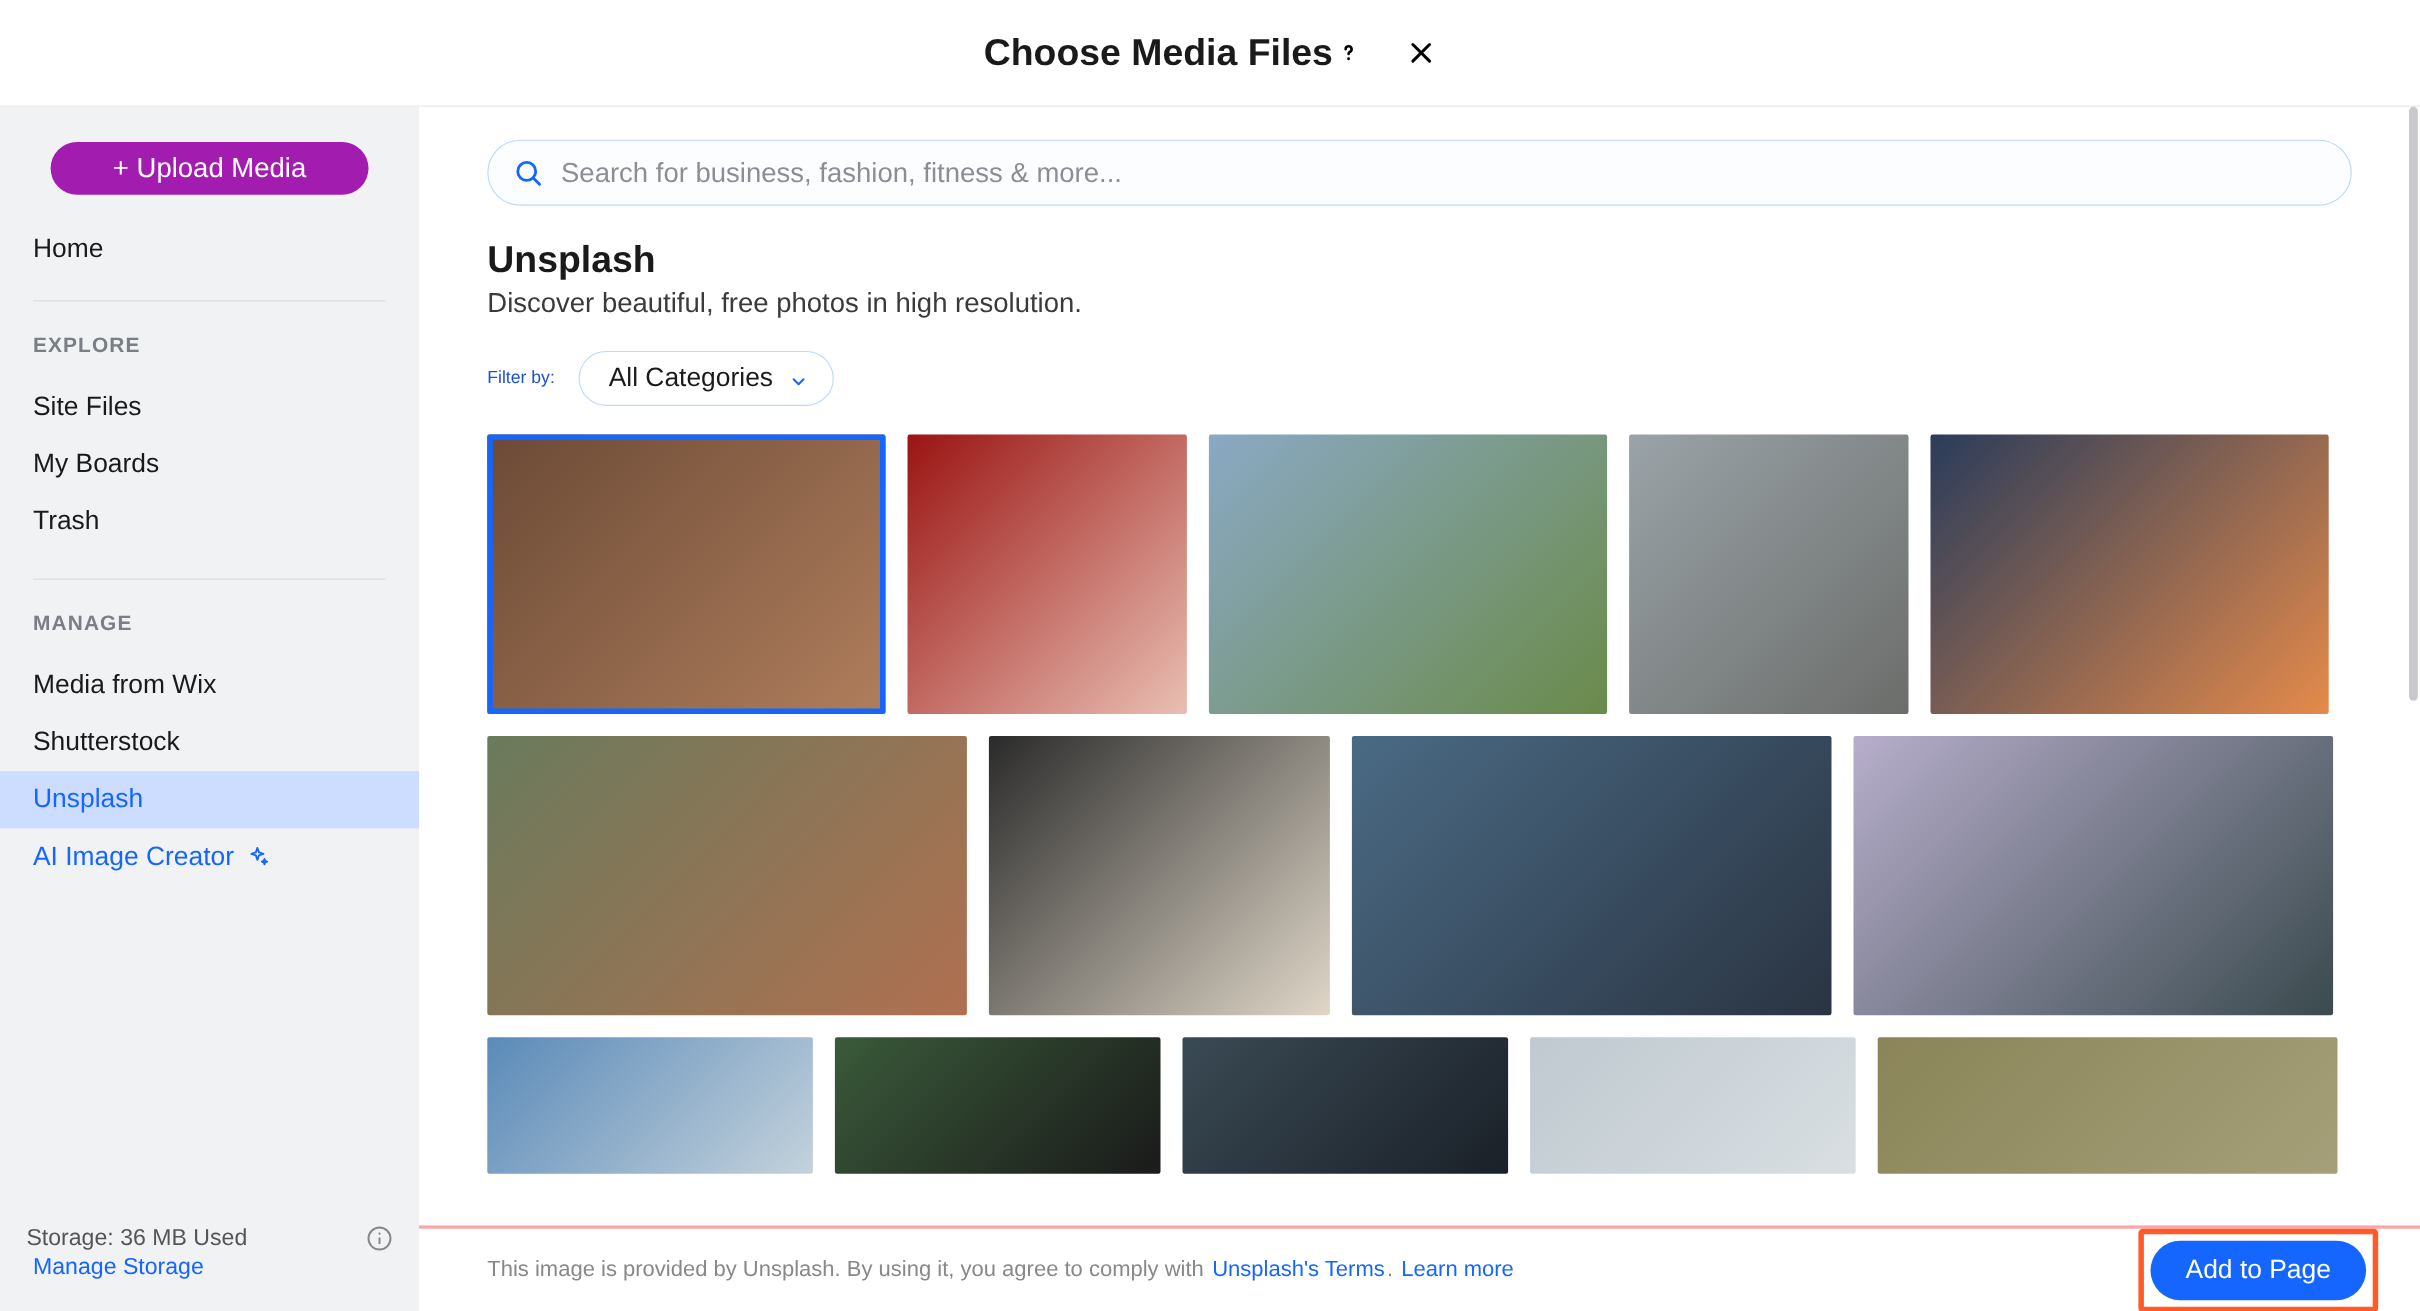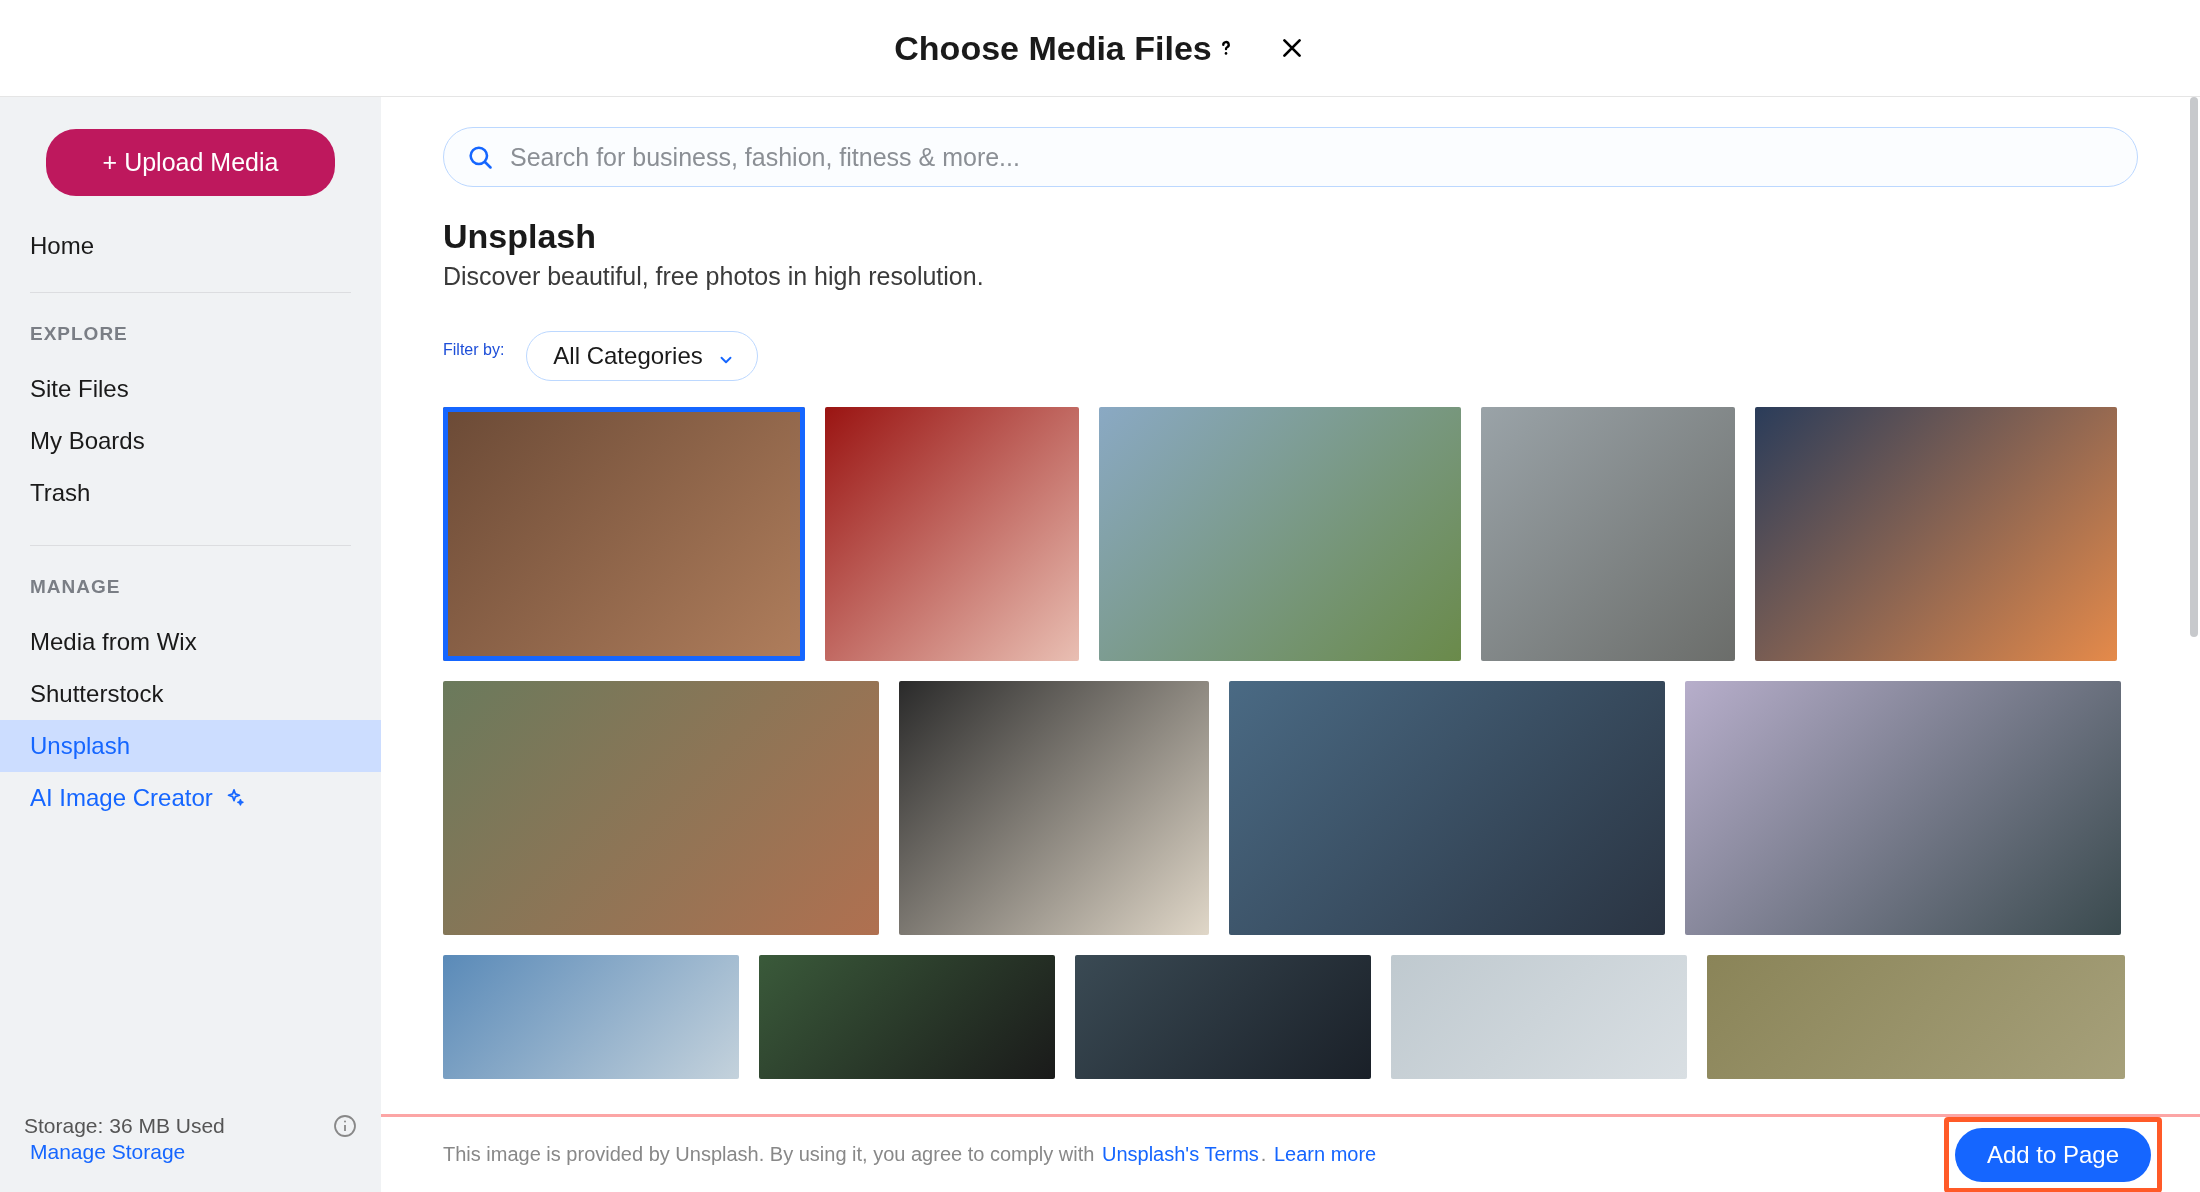--- a/index.html
+++ b/index.html
@@ -9,21 +9,21 @@
   .header { height: 97px; display: flex; align-items: center; justify-content: center; padding: 0 34px; border-bottom: 1px solid #e5e5e5; }
   .header-title { font-size: 34px; font-weight: 700; color: #1a1a1a; }
   .header-icons { display: flex; align-items: center; gap: 38px; }
   .hdr-icon { width: 28px; height: 28px; display:flex; align-items:center; justify-content:center; cursor:pointer; color:#000; }
 
   
   .body { flex: 1; display: flex; min-height: 0; }
 
   
   .sidebar { width: 381px; background: #f0f2f4; display: flex; flex-direction: column; padding-top: 32px; }
-  .upload-btn { margin: 0 46px 36px 46px; height: 67px; border-radius: 30px; background: #be185d; color: #fff; font-size: 25px; font-weight: 500; display:flex; align-items:center; justify-content:center; cursor:pointer; }
+  .upload-btn { margin: 0 46px 36px 46px; height: 48px; border-radius: 30px; background: #a21caf; color: #fff; font-size: 25px; font-weight: 500; display:flex; align-items:center; justify-content:center; cursor:pointer; }
   .home-link { padding: 0 30px; font-size: 24px; color: #1a1a1a; margin-bottom: 32px; cursor:pointer; }
   .divider { height: 1px; background: #dcdde0; margin: 0 30px 30px 30px; }
   .section-hdr { padding: 0 30px; font-size: 19px; letter-spacing: 1px; font-weight:600; color: #7a7e85; margin-bottom: 18px; }
   .nav-item { padding: 12px 30px; font-size: 24px; color: #1a1a1a; cursor: pointer; display:flex; align-items:center; gap:10px;}
   .nav-item.selected { background: #ccddff; color: #1566ff; }
   .nav-item.ai { color: #1566ff; }
   .sparkle { width:22px; height:22px; display:inline-block; }
   .spacer { flex: 1; }
   .storage-row { padding: 0 24px; display:flex; align-items:center; justify-content:space-between; }
   .storage-text { font-size: 21px; color: #555; }
@@ -38,21 +38,21 @@
   .search-wrap { height: 60px; border: 1px solid #bcd8ff; border-radius: 30px; display:flex; align-items:center; padding: 0 22px; gap: 16px; margin-bottom: 30px; background:#fbfdff;}
   .search-icon { width:28px; height:28px; color:#1566ff; }
   .search-input { flex:1; border:none; outline:none; font-size: 25px; color:#333; background:transparent; }
   .search-input::placeholder { color:#8b8f95; }
 
   .page-title { font-size: 34px; font-weight: 700; color:#1a1a1a; margin-bottom: 6px; }
   .page-sub { font-size: 25px; color: #3a3a3a; margin-bottom: 28px; }
 
   .filter-row { display:flex; align-items:center; gap: 22px; margin-bottom: 26px; }
   .filter-label { font-size: 16px; color: #1d4ed8; }
-  .filter-pill { height: 50px; border: 1px solid #bcd8ff; border-radius: 25px; display:flex; align-items:center; gap:14px; padding: 0 22px 0 26px; font-size: 24px; color:#1a1a1a; cursor:pointer;margin-top:12px; }
+  .filter-pill { height: 50px; border: 1px solid #bcd8ff; border-radius: 25px; display:flex; align-items:center; gap:14px; padding: 0 22px 0 26px; font-size: 24px; color:#1a1a1a; cursor:pointer; }
   .chev { width:18px; height:18px; color:#1566ff; }
 
   
   .gallery { display:flex; flex-direction:column; gap: 20px; }
   .grow { display:flex; gap: 20px; }
   .thumb { border-radius: 2px; background: linear-gradient(135deg, var(--c1), var(--c2)); cursor:pointer; position:relative; flex-shrink:0;}
   .thumb.selected { outline: 5px solid #1566ff; outline-offset: -5px; }
 
   
   .footer { position:absolute; bottom:0; left:0; right:0; height: 78px; background:#fff; border-top:3px solid #fca5a5; display:flex; align-items:center; padding: 0 38px 0 62px; justify-content:space-between; }

